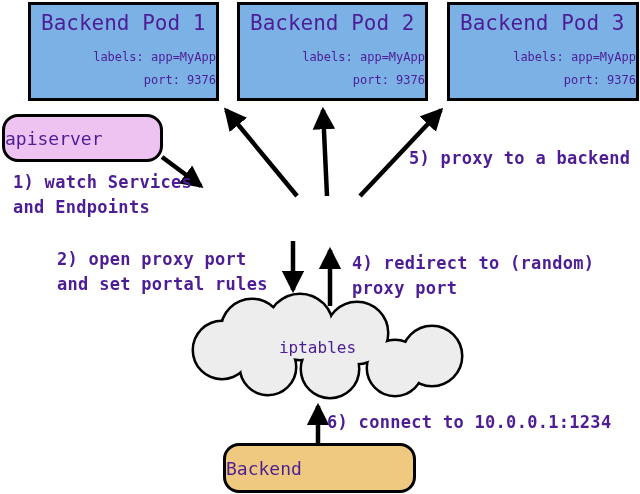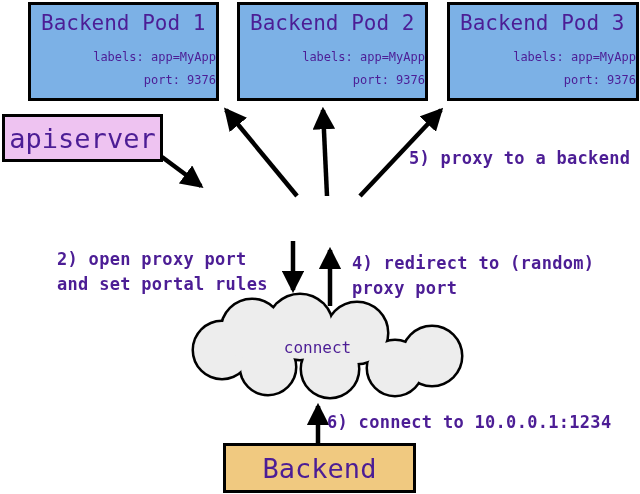--- a/index.html
+++ b/index.html
@@ -37,23 +37,23 @@
   }
   .pod-line {
     font-size: 12px;
     line-height: 23px;
     white-space: nowrap;
     text-align: right;
   }
   .node {
     display: flex;
     align-items: center;
-    justify-content: center;
-    font-size: 27px;
+    font-size: 18px;
     white-space: nowrap;
+    border-radius: 16px;
   }
   .apiserver {
     left: 2px; top: 114px;
     width: 161px; height: 48px;
     background: var(--apiserver-fill, #eec3f1);
   }
   .kube-proxy {
     left: 212px; top: 193px;
     width: 211px; height: 49px;
     background: var(--kube-proxy-fill, #b2e986);
@@ -148,22 +148,24 @@
     <div class="pod-line">port: 9376</div>
   </div>
 
   <div class="box node apiserver">
     <span>apiserver</span>
   </div>
   <div class="box node client">
     <span>Backend</span>
   </div>
 
-  <div class="iptables-label">connect</div>
+  <div class="iptables-label">iptables</div>
 
+  <div class="annotation step1">1) watch Services
+and Endpoints</div>
   <div class="annotation step2">2) open proxy port
 and set portal rules</div>
   <div class="annotation step3">6) connect to 10.0.0.1:1234</div>
   <div class="annotation step4">4) redirect to (random)
 proxy port</div>
   <div class="annotation step5">5) proxy to a backend</div>
 
 </div>
 
 </body></html>

